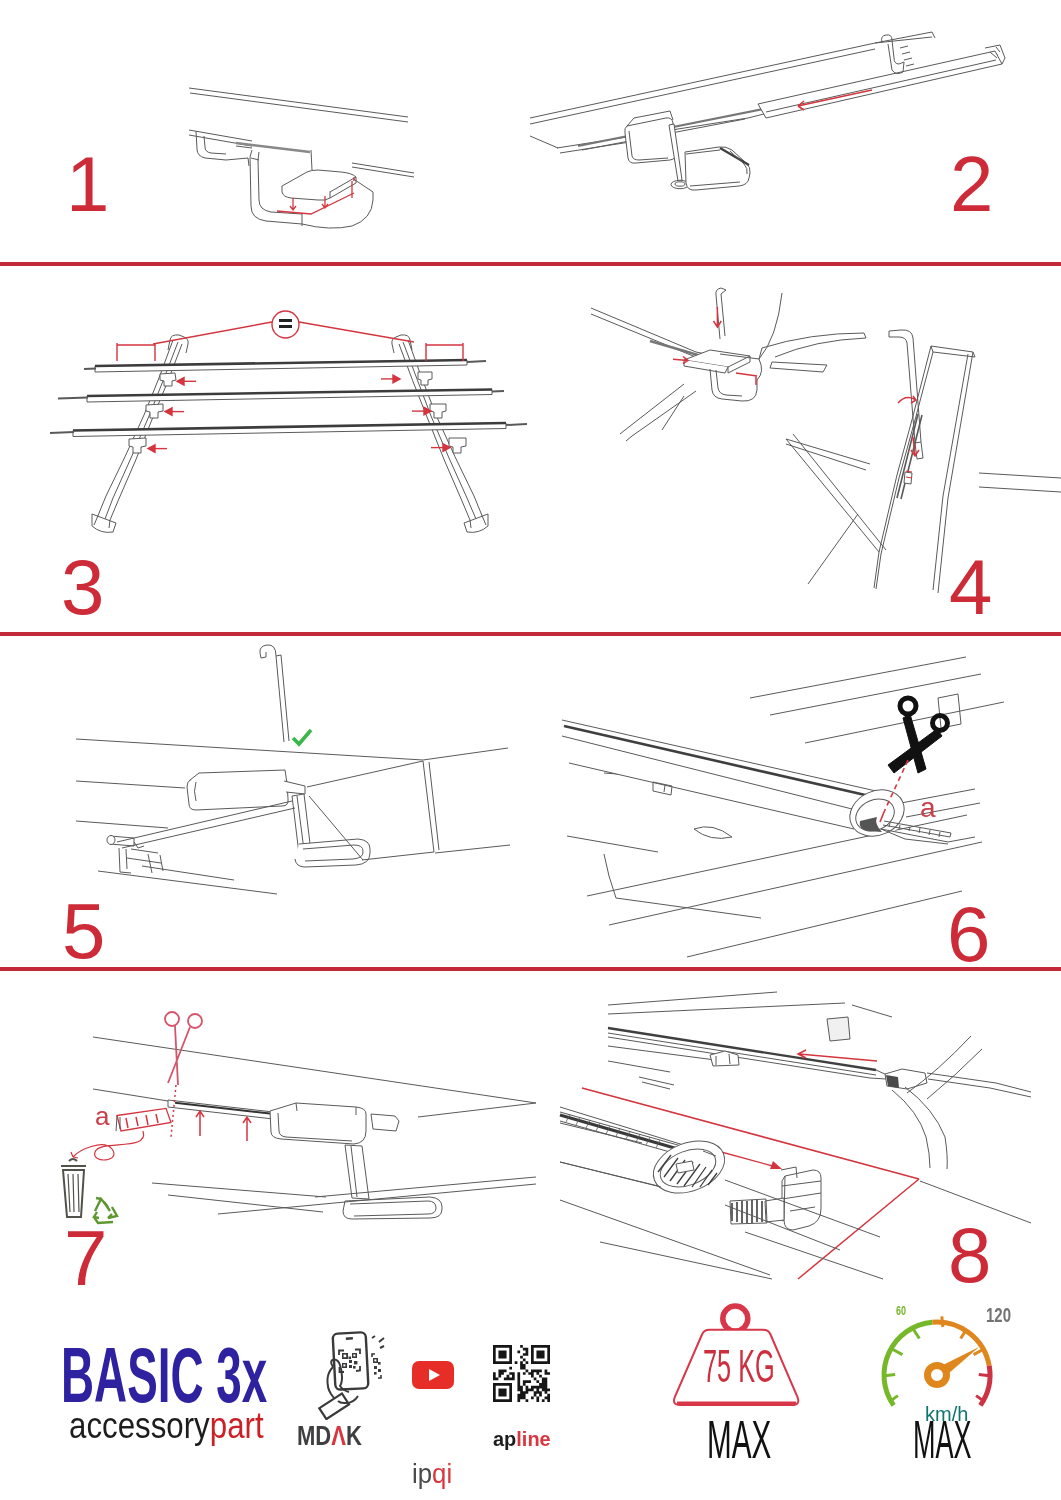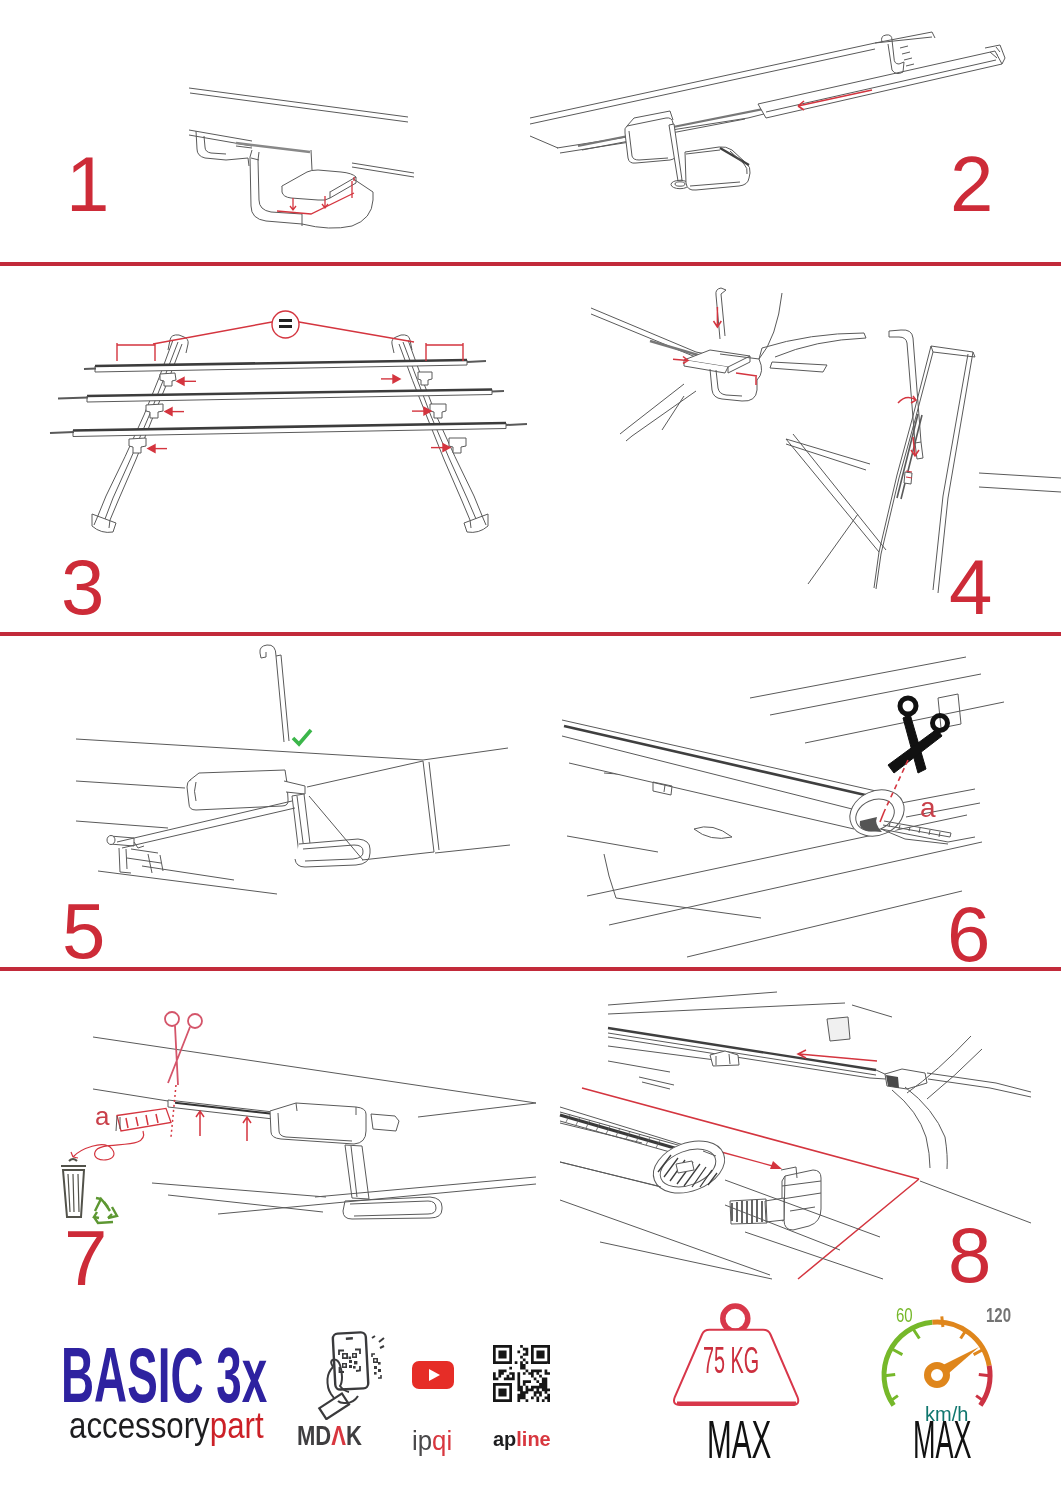--- a/index.html
+++ b/index.html
@@ -334,21 +334,21 @@
 <path d="M200,230 L236,228 L237,252 L201,253 Z"></path>
 
 <path d="M195,209 L350,266 M215,261 L353,308 M30,229 L240,304 M70,271 L242,308"></path>
 <path d="M195,234 L310,279 M390,210 L501,252"></path>
 </svg>
 
 <div id="basic" style="position:absolute;left:61px;top:1337px;color:#2e22a0;font-size:77px;line-height:1;font-weight:700"><span class="ctxt" style="transform:scaleX(0.595)">BASIC 3x</span></div>
 <div id="accpart" style="position:absolute;left:69px;top:1407px;font-size:37px;line-height:1;color:#1d1d1f"><span class="ctxt" style="transform:scaleX(0.845)">accessory<span style="color:#cc2027">part</span></span></div>
 
 <div id="mdak" style="position:absolute;left:297px;top:1422px;font-size:28px;line-height:1;color:#3f3e40;font-weight:700"><span class="ctxt" style="transform:scaleX(0.787)">MD<span style="color:#d8373f">Λ</span>K</span></div>
-<div id="ipqi" style="position:absolute;left:412px;top:1427px;font-size:28px;line-height:1;color:#4a494b"><span class="ctxt" style="transform:scaleX(0.92)">ip<span style="color:#d8373f">qi</span></span></div>
+<div id="ipqi" style="position:absolute;left:412px;top:1460px;font-size:28px;line-height:1;color:#4a494b"><span class="ctxt" style="transform:scaleX(0.92)">ip<span style="color:#d8373f">qi</span></span></div>
 <div id="apline" style="position:absolute;left:493px;top:1428px;font-size:21px;line-height:1;color:#1d1d1f;font-weight:700"><span class="ctxt" style="transform:scaleX(0.95)">ap<span style="color:#d8373f">line</span></span></div>
 
 <svg id="yt" style="position:absolute;left:412px;top:1361px" width="42" height="28" viewBox="0 0 42 28">
 <rect x="0" y="0" width="42" height="28" rx="7" fill="#e62d27"></rect>
 <path d="M17,8 L28,14 L17,20 Z" fill="#fff"></path>
 </svg>
 
 <svg id="qr" style="position:absolute;left:493px;top:1345px" width="57" height="57" viewBox="0 0 57 57">
     <path d="M0.00,0.00h2.71v2.71h-2.71zM0.00,2.71h2.71v2.71h-2.71zM0.00,5.43h2.71v2.71h-2.71zM0.00,8.14h2.71v2.71h-2.71zM0.00,10.86h2.71v2.71h-2.71zM0.00,13.57h2.71v2.71h-2.71zM0.00,16.29h2.71v2.71h-2.71zM0.00,27.14h2.71v2.71h-2.71zM0.00,29.86h2.71v2.71h-2.71zM0.00,32.57h2.71v2.71h-2.71zM0.00,38.00h2.71v2.71h-2.71zM0.00,40.71h2.71v2.71h-2.71zM0.00,43.43h2.71v2.71h-2.71zM0.00,46.14h2.71v2.71h-2.71zM0.00,48.86h2.71v2.71h-2.71zM0.00,51.57h2.71v2.71h-2.71zM0.00,54.29h2.71v2.71h-2.71zM2.71,0.00h2.71v2.71h-2.71zM2.71,16.29h2.71v2.71h-2.71zM2.71,32.57h2.71v2.71h-2.71zM2.71,38.00h2.71v2.71h-2.71zM2.71,54.29h2.71v2.71h-2.71zM5.43,0.00h2.71v2.71h-2.71zM5.43,5.43h2.71v2.71h-2.71zM5.43,8.14h2.71v2.71h-2.71zM5.43,10.86h2.71v2.71h-2.71zM5.43,16.29h2.71v2.71h-2.71zM5.43,24.43h2.71v2.71h-2.71zM5.43,27.14h2.71v2.71h-2.71zM5.43,29.86h2.71v2.71h-2.71zM5.43,38.00h2.71v2.71h-2.71zM5.43,43.43h2.71v2.71h-2.71zM5.43,46.14h2.71v2.71h-2.71zM5.43,48.86h2.71v2.71h-2.71zM5.43,54.29h2.71v2.71h-2.71zM8.14,0.00h2.71v2.71h-2.71zM8.14,5.43h2.71v2.71h-2.71zM8.14,8.14h2.71v2.71h-2.71zM8.14,10.86h2.71v2.71h-2.71zM8.14,16.29h2.71v2.71h-2.71zM8.14,24.43h2.71v2.71h-2.71zM8.14,27.14h2.71v2.71h-2.71zM8.14,38.00h2.71v2.71h-2.71zM8.14,43.43h2.71v2.71h-2.71zM8.14,46.14h2.71v2.71h-2.71zM8.14,48.86h2.71v2.71h-2.71zM8.14,54.29h2.71v2.71h-2.71zM10.86,0.00h2.71v2.71h-2.71zM10.86,5.43h2.71v2.71h-2.71zM10.86,8.14h2.71v2.71h-2.71zM10.86,10.86h2.71v2.71h-2.71zM10.86,16.29h2.71v2.71h-2.71zM10.86,24.43h2.71v2.71h-2.71zM10.86,32.57h2.71v2.71h-2.71zM10.86,38.00h2.71v2.71h-2.71zM10.86,43.43h2.71v2.71h-2.71zM10.86,46.14h2.71v2.71h-2.71zM10.86,48.86h2.71v2.71h-2.71zM10.86,54.29h2.71v2.71h-2.71zM13.57,0.00h2.71v2.71h-2.71zM13.57,16.29h2.71v2.71h-2.71zM13.57,29.86h2.71v2.71h-2.71zM13.57,32.57h2.71v2.71h-2.71zM13.57,38.00h2.71v2.71h-2.71zM13.57,54.29h2.71v2.71h-2.71zM16.29,0.00h2.71v2.71h-2.71zM16.29,2.71h2.71v2.71h-2.71zM16.29,5.43h2.71v2.71h-2.71zM16.29,8.14h2.71v2.71h-2.71zM16.29,10.86h2.71v2.71h-2.71zM16.29,13.57h2.71v2.71h-2.71zM16.29,16.29h2.71v2.71h-2.71zM16.29,21.71h2.71v2.71h-2.71zM16.29,27.14h2.71v2.71h-2.71zM16.29,32.57h2.71v2.71h-2.71zM16.29,38.00h2.71v2.71h-2.71zM16.29,40.71h2.71v2.71h-2.71zM16.29,43.43h2.71v2.71h-2.71zM16.29,46.14h2.71v2.71h-2.71zM16.29,48.86h2.71v2.71h-2.71zM16.29,51.57h2.71v2.71h-2.71zM16.29,54.29h2.71v2.71h-2.71zM19.00,27.14h2.71v2.71h-2.71zM19.00,29.86h2.71v2.71h-2.71zM19.00,32.57h2.71v2.71h-2.71zM21.71,16.29h2.71v2.71h-2.71zM24.43,5.43h2.71v2.71h-2.71zM24.43,27.14h2.71v2.71h-2.71zM24.43,29.86h2.71v2.71h-2.71zM24.43,32.57h2.71v2.71h-2.71zM24.43,35.29h2.71v2.71h-2.71zM24.43,38.00h2.71v2.71h-2.71zM24.43,40.71h2.71v2.71h-2.71zM24.43,43.43h2.71v2.71h-2.71zM24.43,48.86h2.71v2.71h-2.71zM24.43,51.57h2.71v2.71h-2.71zM24.43,54.29h2.71v2.71h-2.71zM27.14,0.00h2.71v2.71h-2.71zM27.14,10.86h2.71v2.71h-2.71zM27.14,16.29h2.71v2.71h-2.71zM27.14,19.00h2.71v2.71h-2.71zM27.14,21.71h2.71v2.71h-2.71zM27.14,40.71h2.71v2.71h-2.71zM27.14,43.43h2.71v2.71h-2.71zM27.14,46.14h2.71v2.71h-2.71zM27.14,48.86h2.71v2.71h-2.71zM27.14,51.57h2.71v2.71h-2.71zM29.86,2.71h2.71v2.71h-2.71zM29.86,8.14h2.71v2.71h-2.71zM29.86,13.57h2.71v2.71h-2.71zM29.86,19.00h2.71v2.71h-2.71zM29.86,21.71h2.71v2.71h-2.71zM29.86,27.14h2.71v2.71h-2.71zM29.86,35.29h2.71v2.71h-2.71zM29.86,38.00h2.71v2.71h-2.71zM29.86,46.14h2.71v2.71h-2.71zM29.86,48.86h2.71v2.71h-2.71zM29.86,51.57h2.71v2.71h-2.71zM32.57,2.71h2.71v2.71h-2.71zM32.57,5.43h2.71v2.71h-2.71zM32.57,8.14h2.71v2.71h-2.71zM32.57,16.29h2.71v2.71h-2.71zM32.57,24.43h2.71v2.71h-2.71zM32.57,35.29h2.71v2.71h-2.71zM32.57,40.71h2.71v2.71h-2.71zM32.57,43.43h2.71v2.71h-2.71zM32.57,46.14h2.71v2.71h-2.71zM32.57,54.29h2.71v2.71h-2.71zM35.29,27.14h2.71v2.71h-2.71zM35.29,35.29h2.71v2.71h-2.71zM35.29,43.43h2.71v2.71h-2.71zM38.00,0.00h2.71v2.71h-2.71zM38.00,2.71h2.71v2.71h-2.71zM38.00,5.43h2.71v2.71h-2.71zM38.00,8.14h2.71v2.71h-2.71zM38.00,10.86h2.71v2.71h-2.71zM38.00,13.57h2.71v2.71h-2.71zM38.00,16.29h2.71v2.71h-2.71zM38.00,24.43h2.71v2.71h-2.71zM38.00,27.14h2.71v2.71h-2.71zM38.00,29.86h2.71v2.71h-2.71zM38.00,40.71h2.71v2.71h-2.71zM38.00,43.43h2.71v2.71h-2.71zM38.00,51.57h2.71v2.71h-2.71zM40.71,0.00h2.71v2.71h-2.71zM40.71,16.29h2.71v2.71h-2.71zM40.71,24.43h2.71v2.71h-2.71zM40.71,32.57h2.71v2.71h-2.71zM40.71,40.71h2.71v2.71h-2.71zM40.71,46.14h2.71v2.71h-2.71zM40.71,48.86h2.71v2.71h-2.71zM43.43,0.00h2.71v2.71h-2.71zM43.43,5.43h2.71v2.71h-2.71zM43.43,8.14h2.71v2.71h-2.71zM43.43,10.86h2.71v2.71h-2.71zM43.43,16.29h2.71v2.71h-2.71zM43.43,24.43h2.71v2.71h-2.71zM43.43,27.14h2.71v2.71h-2.71zM43.43,35.29h2.71v2.71h-2.71zM43.43,40.71h2.71v2.71h-2.71zM43.43,43.43h2.71v2.71h-2.71zM43.43,46.14h2.71v2.71h-2.71zM43.43,51.57h2.71v2.71h-2.71zM43.43,54.29h2.71v2.71h-2.71zM46.14,0.00h2.71v2.71h-2.71zM46.14,5.43h2.71v2.71h-2.71zM46.14,8.14h2.71v2.71h-2.71zM46.14,10.86h2.71v2.71h-2.71zM46.14,16.29h2.71v2.71h-2.71zM46.14,24.43h2.71v2.71h-2.71zM46.14,29.86h2.71v2.71h-2.71zM46.14,38.00h2.71v2.71h-2.71zM46.14,40.71h2.71v2.71h-2.71zM46.14,46.14h2.71v2.71h-2.71zM46.14,48.86h2.71v2.71h-2.71zM48.86,0.00h2.71v2.71h-2.71zM48.86,5.43h2.71v2.71h-2.71zM48.86,8.14h2.71v2.71h-2.71zM48.86,10.86h2.71v2.71h-2.71zM48.86,16.29h2.71v2.71h-2.71zM48.86,32.57h2.71v2.71h-2.71zM48.86,35.29h2.71v2.71h-2.71zM48.86,38.00h2.71v2.71h-2.71zM48.86,40.71h2.71v2.71h-2.71zM48.86,43.43h2.71v2.71h-2.71zM48.86,54.29h2.71v2.71h-2.71zM51.57,0.00h2.71v2.71h-2.71zM51.57,16.29h2.71v2.71h-2.71zM51.57,24.43h2.71v2.71h-2.71zM51.57,27.14h2.71v2.71h-2.71zM51.57,32.57h2.71v2.71h-2.71zM51.57,35.29h2.71v2.71h-2.71zM51.57,38.00h2.71v2.71h-2.71zM51.57,40.71h2.71v2.71h-2.71zM51.57,43.43h2.71v2.71h-2.71zM51.57,46.14h2.71v2.71h-2.71zM51.57,51.57h2.71v2.71h-2.71zM54.29,0.00h2.71v2.71h-2.71zM54.29,2.71h2.71v2.71h-2.71zM54.29,5.43h2.71v2.71h-2.71zM54.29,8.14h2.71v2.71h-2.71zM54.29,10.86h2.71v2.71h-2.71zM54.29,13.57h2.71v2.71h-2.71zM54.29,16.29h2.71v2.71h-2.71zM54.29,27.14h2.71v2.71h-2.71zM54.29,43.43h2.71v2.71h-2.71zM54.29,48.86h2.71v2.71h-2.71zM54.29,51.57h2.71v2.71h-2.71zM54.29,54.29h2.71v2.71h-2.71z" fill="#161616"></path>
   </svg>
@@ -394,33 +394,33 @@
       <rect x="78" y="44" width="3" height="3"></rect>
       <rect x="74" y="47" width="2.6" height="2.6"></rect>
 </g>
 </svg>
 
 <svg id="weight" style="position:absolute;left:665px;top:1298px" width="145" height="120" viewBox="0 0 145 120" fill="none">
 <circle cx="70.3" cy="20.6" r="12.5" stroke="#d8374a" stroke-width="5.5"></circle>
 <path d="M44.5,31.7 L98.1,31.7 Q103.5,31.7 105.5,36.5 L132.5,99 Q135.5,107.1 127,107.1 L15,107.1 Q6.8,107.1 9.8,99 L37,36.5 Q39,31.7 44.5,31.7 Z" fill="#fff" stroke="#d8374a" stroke-width="2"></path>
 <path d="M12,104.8 L131,104.8" stroke="#d8374a" stroke-width="2.4"></path>
 </svg>
-<div id="kg75" style="position:absolute;left:703px;top:1343px;font-size:36px;line-height:1;color:#cc2f3e"><span class="ctxt" style="transform:scaleX(0.55)">75 KG</span></div>
+<div id="kg75" style="position:absolute;left:703px;top:1343px;font-size:46px;line-height:1;color:#cc2f3e"><span class="ctxt" style="transform:scaleX(0.55)">75 KG</span></div>
 <div id="maxw" style="position:absolute;left:707px;top:1413px;font-size:53px;line-height:1;color:#111"><span class="ctxt" style="transform:scaleX(0.56)">MAX</span></div>
 
 <svg id="speedo" style="position:absolute;left:875px;top:1298px" width="140" height="125" viewBox="0 0 140 125" fill="none">
 <path d="M18.6,107.4 A53,53 0 0 1 57.4,24.2" stroke="#76b82a" stroke-width="5"></path>
 <path d="M57.4,24.2 A53,53 0 0 1 114.2,67.8" stroke="#df861c" stroke-width="5"></path>
 <path d="M114.2,67.8 A53,53 0 0 1 105.4,107.4" stroke="#cc3344" stroke-width="5"></path>
 <g stroke="#76b82a" stroke-width="3">
 <path d="M14.2,103.9 L22.9,97.6 M9.5,77.8 L20.2,76.4 M17.9,51.5 L27.4,56.6 M38.5,31.5 L44.4,40.5"></path>
 </g>
 <g stroke="#df861c" stroke-width="3">
 <path d="M66.8,18.3 L67.9,29 M91.5,31.5 L85.6,40.5 M108.1,51.5 L98.6,56.6"></path>
 </g>
 <path d="M114.5,77.8 L103.8,76.4 M109.8,103.9 L101.1,97.6" stroke="#cc3344" stroke-width="3"></path>
 <path d="M58,72 L104,49 L66,82 Z" fill="#df861c"></path>
 <circle cx="62" cy="77" r="9.5" stroke="#df861c" stroke-width="7" fill="#fff"></circle>
 </svg>
-<div id="s60" style="position:absolute;left:896px;top:1305px;font-size:20px;line-height:1;color:#76b82a;font-weight:400"><span class="ctxt" style="transform:scaleX(0.75)">60</span></div>
+<div id="s60" style="position:absolute;left:896px;top:1305px;font-size:12px;line-height:1;color:#76b82a;font-weight:700"><span class="ctxt" style="transform:scaleX(0.75)">60</span></div>
 <div id="s120" style="position:absolute;left:986px;top:1305px;font-size:20px;line-height:1;color:#737373;font-weight:700"><span class="ctxt" style="transform:scaleX(0.75)">120</span></div>
 <div id="kmh" style="position:absolute;left:925px;top:1404px;font-size:20px;line-height:1;color:#0f766e">km/h</div>
 <div id="maxs" style="position:absolute;left:913px;top:1413px;font-size:53px;line-height:1;color:#111"><span class="ctxt" style="transform:scaleX(0.51)">MAX</span></div>
 
 </body></html>

